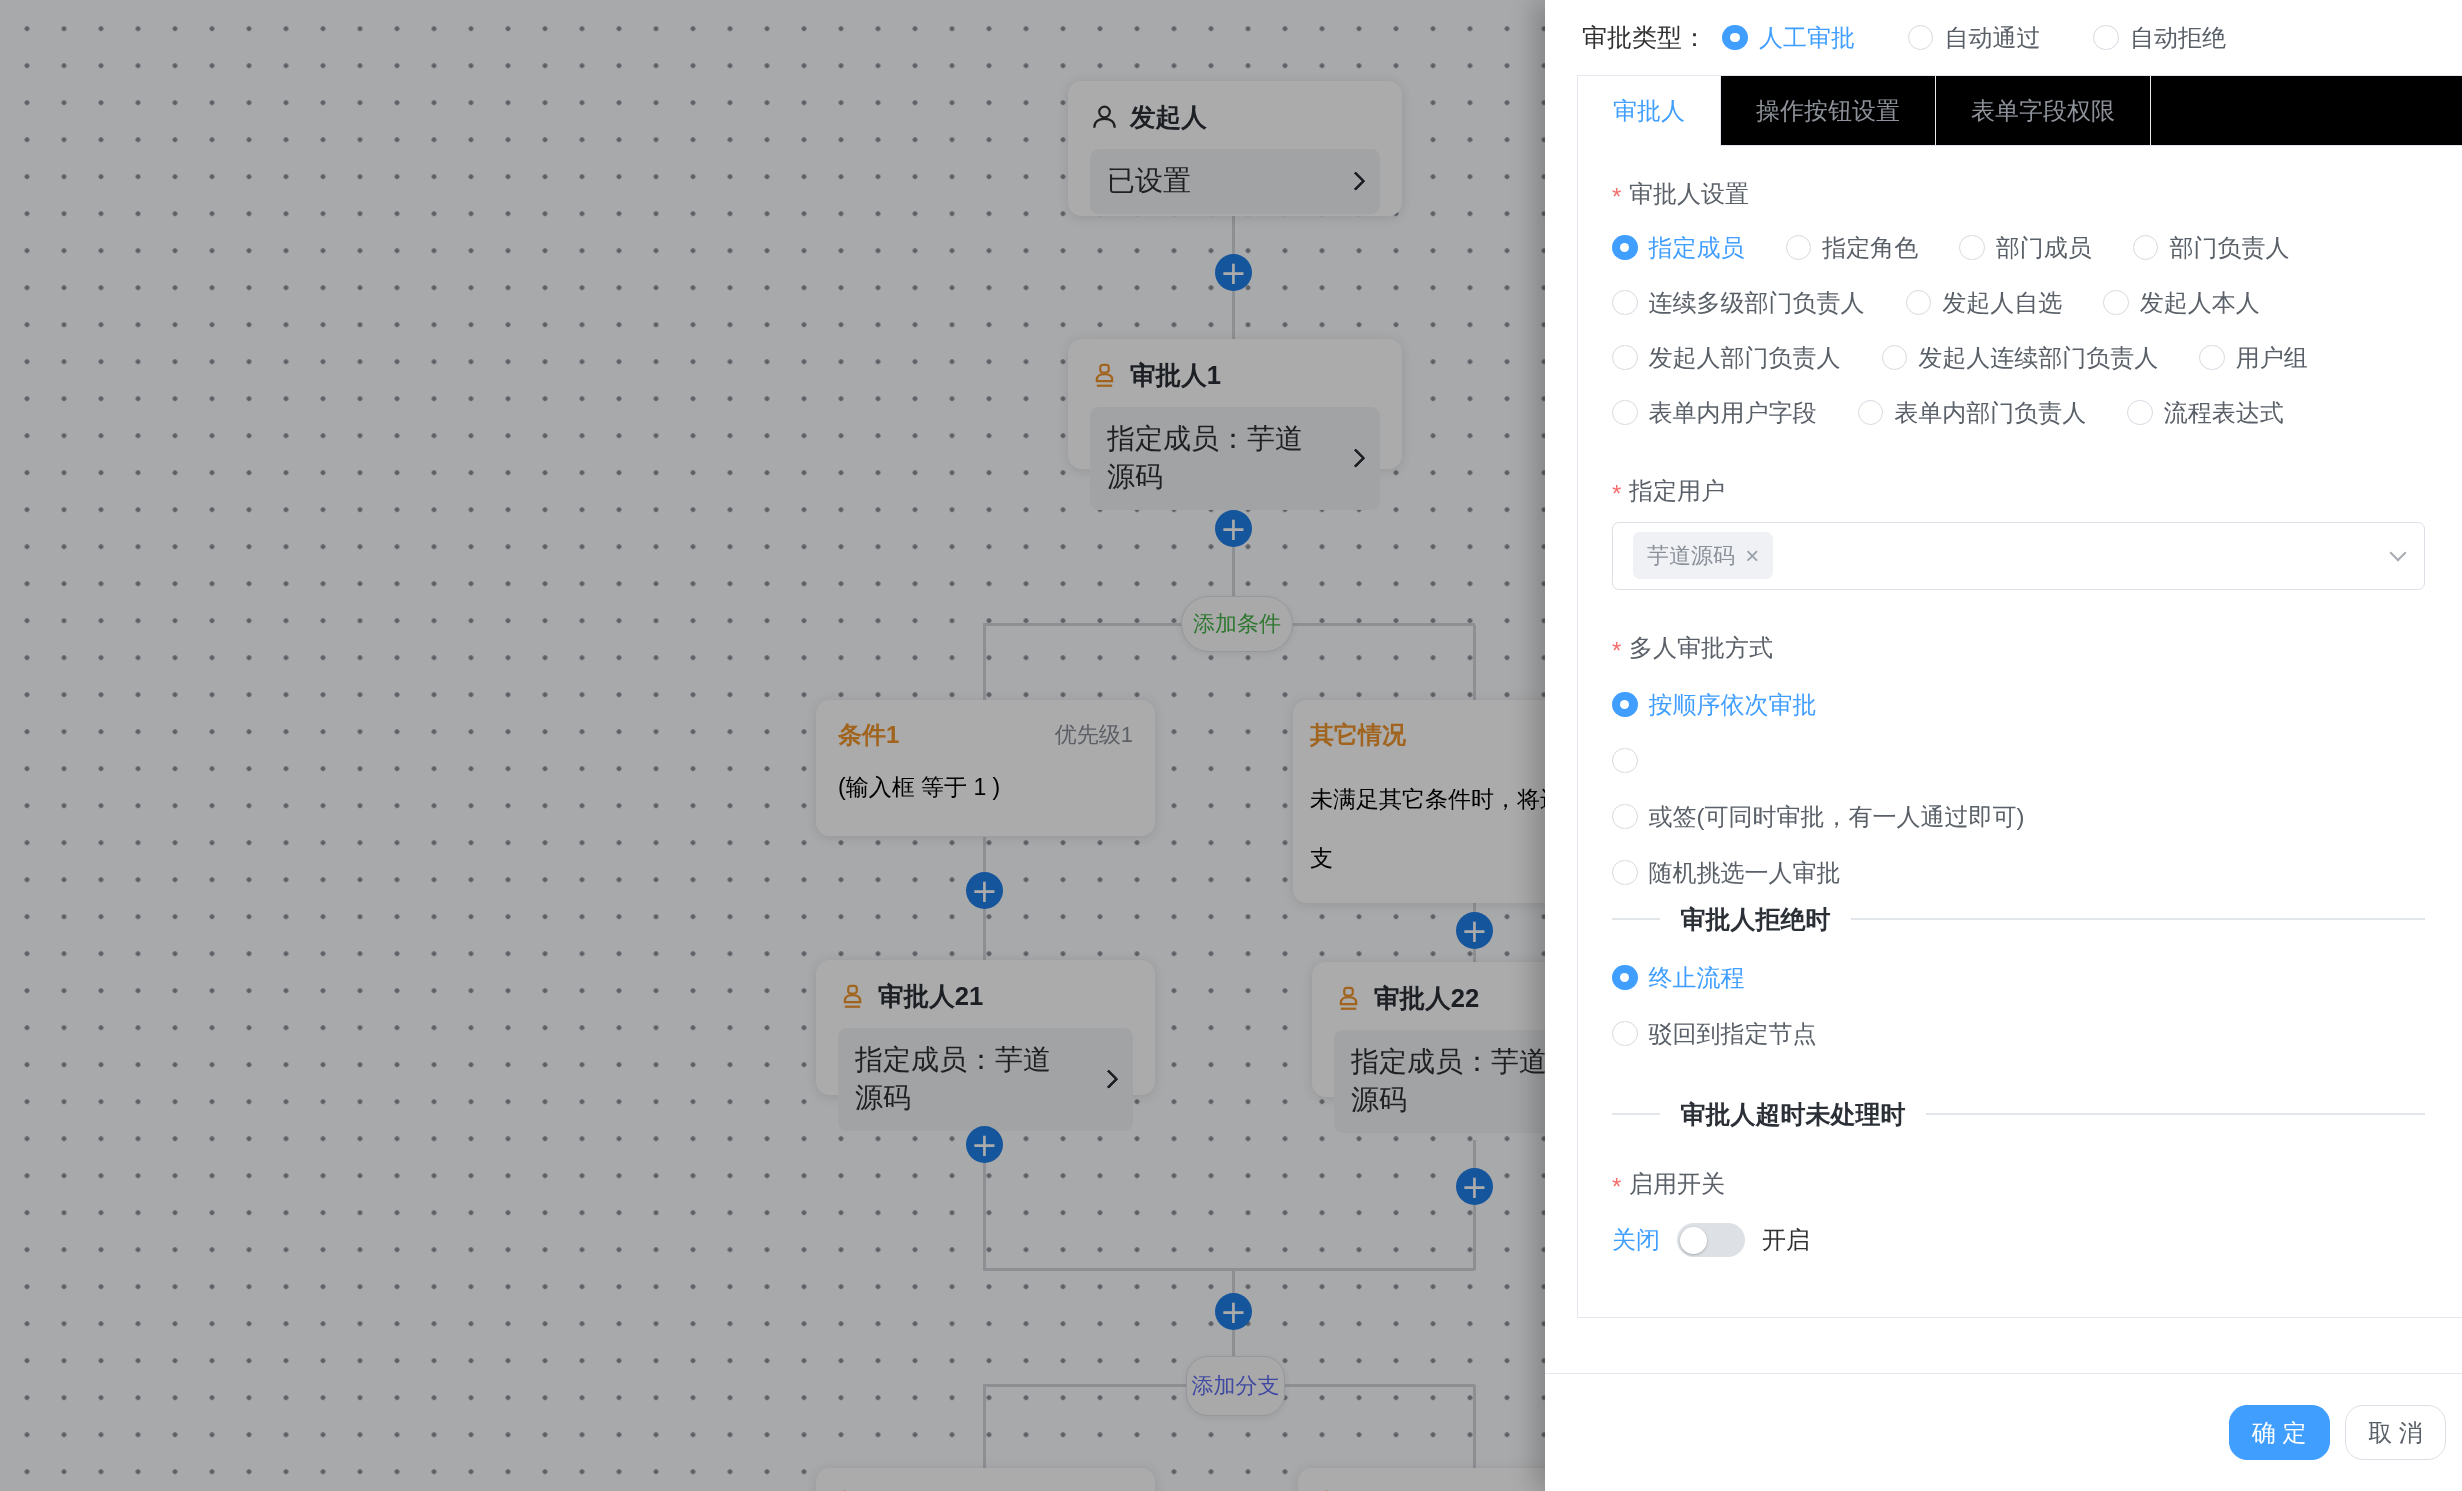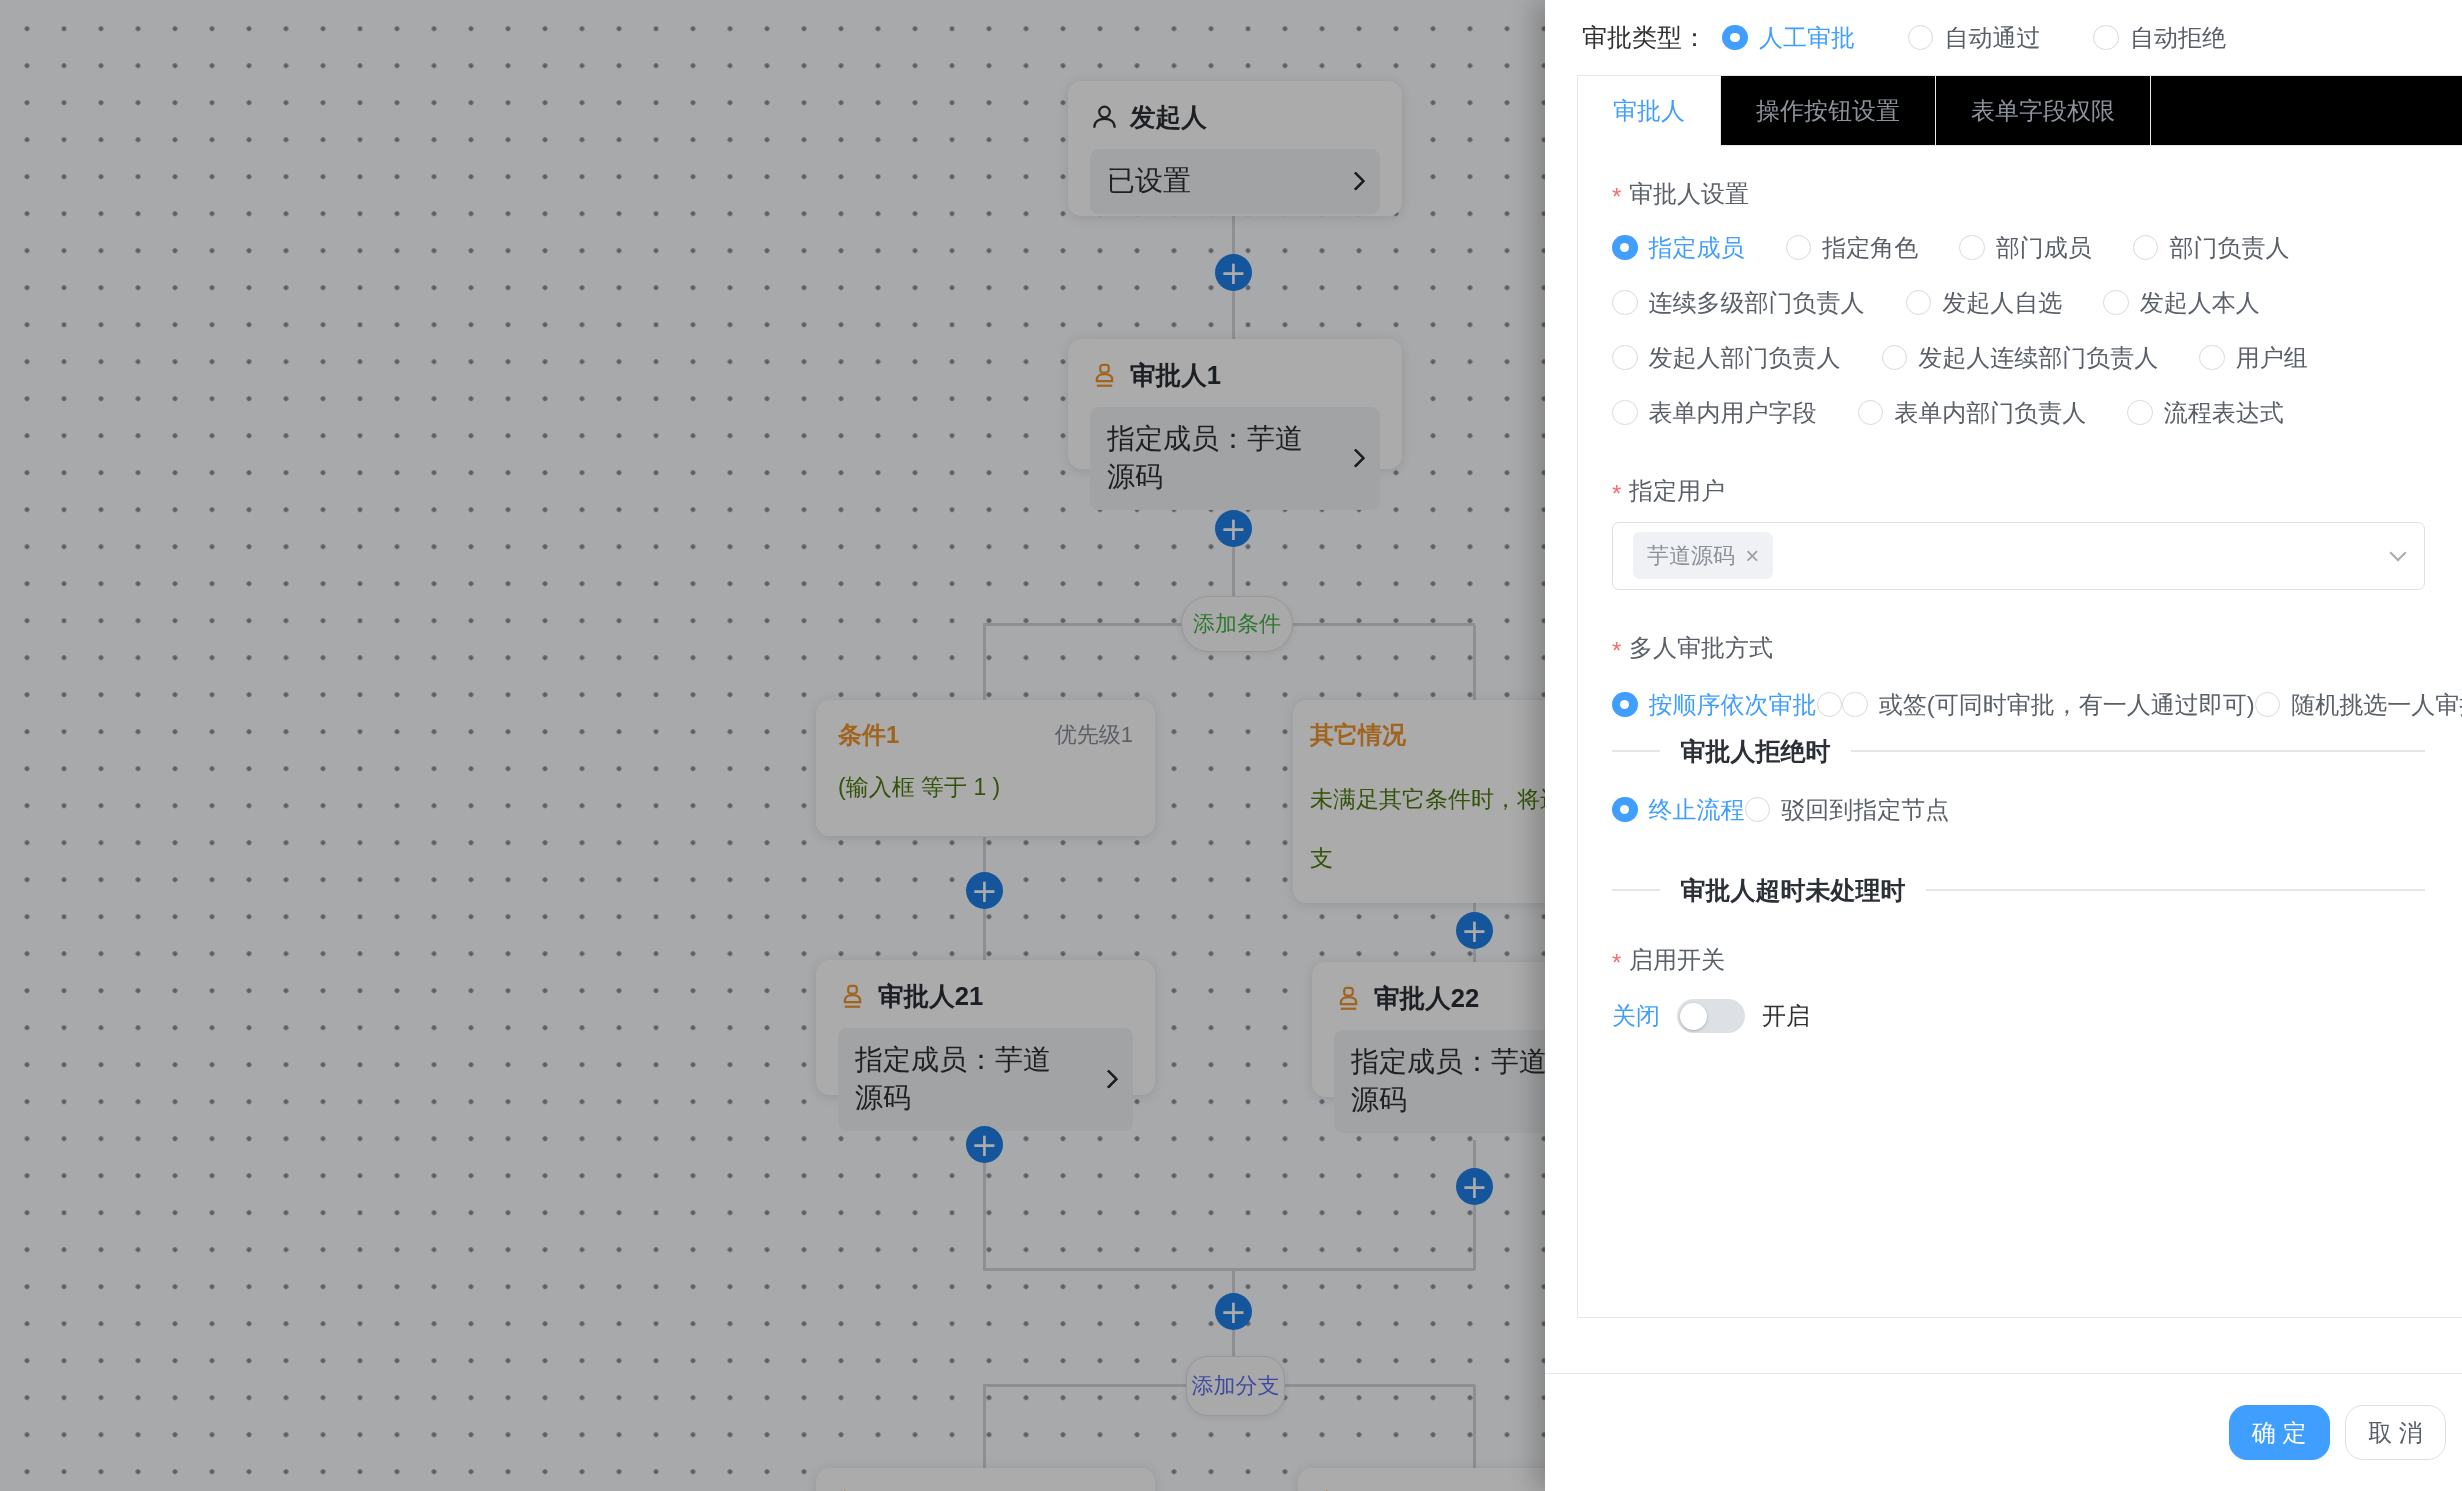--- a/index.html
+++ b/index.html
@@ -13,21 +13,21 @@
     background-size:37px 37px; background-position:8.5px 10.2px; }
   .cline { position:absolute; background:#d2d5da; z-index:1; }
   .fcard { position:absolute; background:#ffffff; border-radius:13.6px;
     box-shadow:0 1.7px 10.2px rgba(25,31,37,.12); padding:19px 22px; z-index:2; }
   .crow { display:flex; align-items:center; gap:11px; }
   .ctitle { font-size:25.6px; font-weight:700; color:#2b2f36; }
   .ctitle.orange { font-size:24px; color:#f1962e; }
   .cpriority { margin-left:auto; font-size:22px; color:#8a9099; font-weight:400; }
   .cinner { margin-top:13.6px; background:#f2f4f7; border-radius:8.5px; padding:13.6px 17px;
     font-size:28px; color:#303133; display:flex; align-items:center;gap:45px; }
-  .ccondbody { margin-top:19px; font-size:23px; color:#4d7c0f; line-height:2.55; }
+  .ccondbody { margin-top:19px; font-size:23px; color:#000000; line-height:2.55; }
   .chev-r { width:13.6px; height:13.6px; border-top:3.4px solid #2b2f36; border-right:3.4px solid #2b2f36;
     transform:rotate(45deg); margin-left:auto; border-radius:1.7px; flex:none; }
   .plus { position:absolute; width:37px; height:37px; border-radius:50%; background:#1f7fe8;
     color:#fff; border:none; font-size:32px; line-height:34px; text-align:center; z-index:3;
     font-family:"DejaVu Sans", sans-serif; cursor:pointer; }
   .pill { position:absolute; background:#fdfdfe; border:1.7px solid #dde1e7; z-index:2;
     display:flex; align-items:center; justify-content:center; font-size:22px;
     box-shadow:0 1.7px 6.8px rgba(25,31,37,.08); }
   .pill.addcond { left:1181px; top:596px; width:112px; height:56px; border-radius:28px; color:#48b24a; }
   .pill.addbranch { left:1186px; top:1356px; width:99px; height:60px; border-radius:22px; color:#5f6ef0; }
@@ -67,21 +67,21 @@
   .mt40 { margin-top:34px; }
 
   .select { margin-top:13.6px; height:68px; border:1.7px solid #dcdfe6; border-radius:6.8px;
     display:flex; align-items:center; padding:0 20.4px; cursor:pointer; }
   .tag { background:#eff1f4; border-radius:6.8px; padding:8.5px 13.6px; font-size:22px; color:#8a9099;
     display:flex; align-items:center; gap:10.2px; }
   .tag-close { font-size:24px; color:#9aa0a8; cursor:pointer; line-height:1; }
   .chev-d { width:12px; height:12px; border-top:2.6px solid #a8abb2; border-right:2.6px solid #a8abb2;
     transform:rotate(135deg); margin-left:auto; margin-top:-5.1px; }
 
-  .vgroup { display:flex; flex-direction:row; margin-top:12px; }
+  .vgroup { display:flex; flex-direction:column; margin-top:12px; }
   .vgroup .ritem { height:56px; }
 
   .divider { display:flex; align-items:center; height:37px; }
   .dline { height:1.7px; background:#e2e5ea; }
   .dshort { width:48px; }
   .dgrow { flex:1; }
   .dlabel { margin:0 20.4px; font-size:25px; font-weight:700; color:#2b2f36; white-space:nowrap; }
 
   .switch-row { display:flex; align-items:center; margin-top:15.3px; height:49px; gap:17px; }
   .sw-off { font-size:24px; color:#409eff; }

